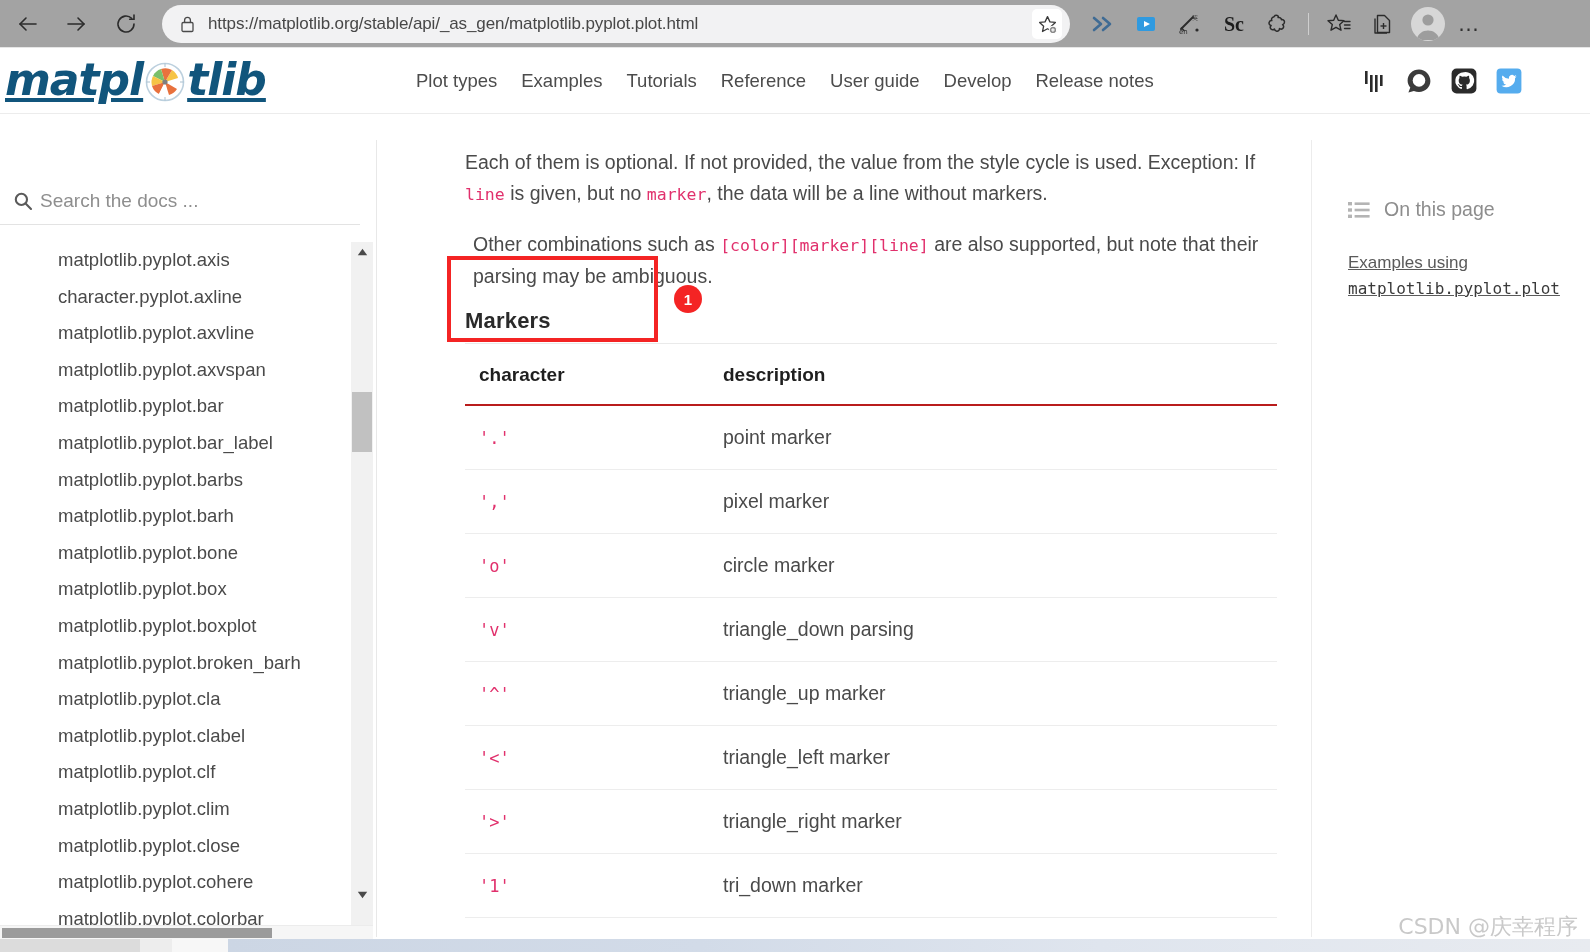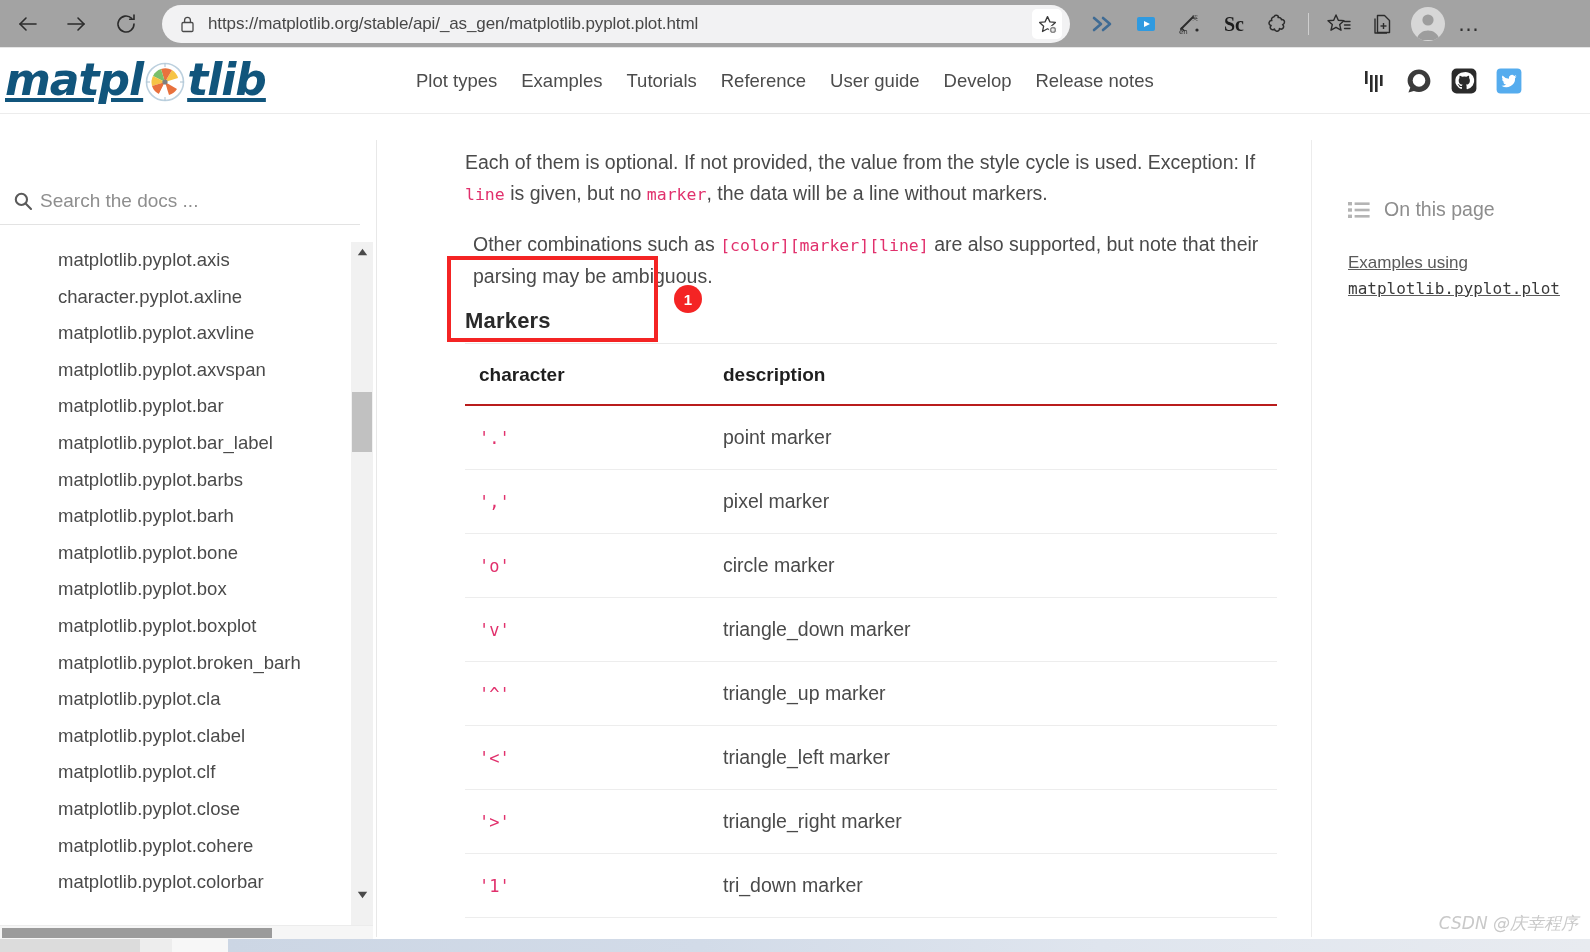--- a/index.html
+++ b/index.html
@@ -260,24 +260,23 @@
   }
   #toc-item .mono {
     font-family: "DejaVu Sans Mono", monospace;
     font-size: 16px; font-weight: normal; color: #3a3a3a;
     display: block;
   }
 
   
   #watermark {
     position: absolute; right: 12px; top: 912px;
-    font-size: 17px; color: #c9c9c9;
+    font-size: 22px; color: #c9c9c9;
     font-family: "DejaVu Sans", sans-serif;
     white-space: nowrap;
-    font-style: italic;
   }
   #hscrollbar {
     position: absolute; left: 0; top: 925px;
     width: 373px; height: 14px;
     background: #f6f6f6;
     border-top: 1px solid #ececec;
   }
   #hscroll-thumb {
     position: absolute; left: 2px; top: 2px;
     width: 270px; height: 10px; background: #9b9b9b;
@@ -477,20 +476,21 @@
     <a class="sidebar-item" href="#">matplotlib.pyplot.bar_label</a>
     <a class="sidebar-item" href="#">matplotlib.pyplot.barbs</a>
     <a class="sidebar-item" href="#">matplotlib.pyplot.barh</a>
     <a class="sidebar-item" href="#">matplotlib.pyplot.bone</a>
     <a class="sidebar-item" href="#">matplotlib.pyplot.box</a>
     <a class="sidebar-item" href="#">matplotlib.pyplot.boxplot</a>
     <a class="sidebar-item" href="#">matplotlib.pyplot.broken_barh</a>
     <a class="sidebar-item" href="#">matplotlib.pyplot.cla</a>
     <a class="sidebar-item" href="#">matplotlib.pyplot.clabel</a>
     <a class="sidebar-item" href="#">matplotlib.pyplot.clf</a>
+    <a class="sidebar-item" href="#">matplotlib.pyplot.clim</a>
     <a class="sidebar-item" href="#">matplotlib.pyplot.close</a>
     <a class="sidebar-item" href="#">matplotlib.pyplot.cohere</a>
     <a class="sidebar-item" href="#">matplotlib.pyplot.colorbar</a>
   </nav>
 </div>
 
 <div id="sidebar-scrollbar">
   <div id="sidebar-scroll-up">
     <svg width="11" height="8" viewBox="0 0 11 8">
         <polygon points="5.5,0.8 10.2,7.2 0.8,7.2" fill="#4a4a4a"></polygon>
@@ -535,21 +535,21 @@
       <tr>
         <td class="char-cell">','</td>
         <td>pixel marker</td>
       </tr>
       <tr>
         <td class="char-cell">'o'</td>
         <td>circle marker</td>
       </tr>
       <tr>
         <td class="char-cell">'v'</td>
-        <td>triangle_down marker</td>
+        <td>triangle_down parsing</td>
       </tr>
       <tr>
         <td class="char-cell">'^'</td>
         <td>triangle_up marker</td>
       </tr>
       <tr>
         <td class="char-cell">'&lt;'</td>
         <td>triangle_left marker</td>
       </tr>
       <tr>

